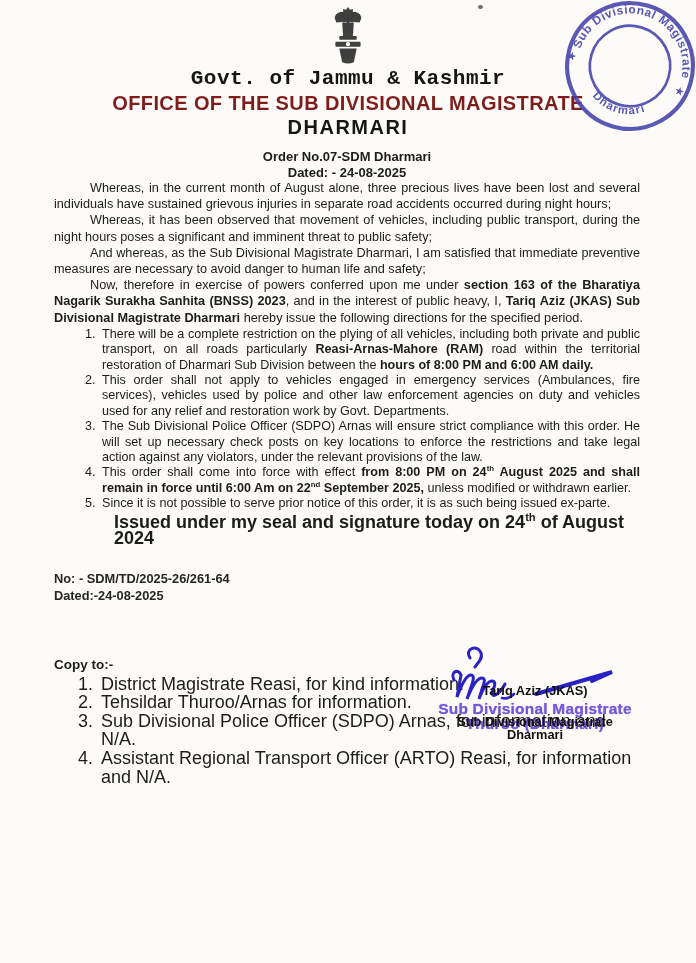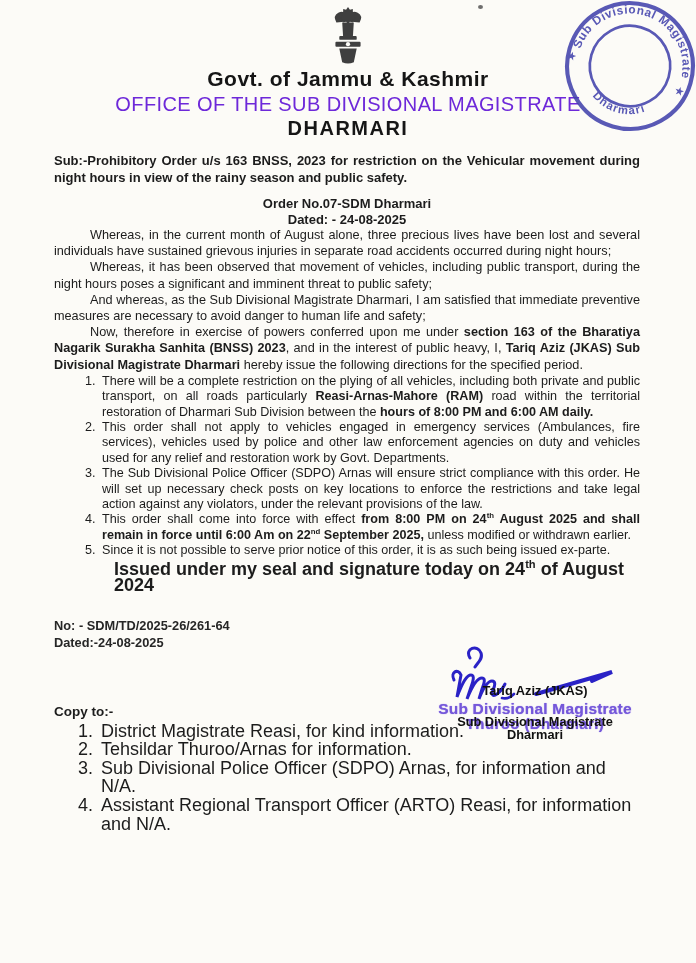--- a/index.html
+++ b/index.html
@@ -10,29 +10,29 @@
     background:#fcfbf7;
     overflow:hidden;
     font-family:"Liberation Sans",sans-serif;
     color:#1c1c1c;
     -webkit-font-smoothing:antialiased;
   }
   
   .header{padding-top:6px;text-align:center;}
   .emblem{display:block;margin:0 auto;}
   .govt-line{
-    font-family:Liberation Sans, sans-serif;
+    font-family:Liberation Mono, monospace;
     font-weight:700;
     font-size:21px;
     letter-spacing:.5px;
     margin-top:1px;
     color:#151515;
   }
   .office-line1{
-    font-weight:400;font-size:20px;letter-spacing:.4px;margin-top:2px;color:#6d28d9;
+    font-weight:700;font-size:20px;letter-spacing:.4px;margin-top:2px;color:#7f1d1d;
   }
   .office-line2{
     font-weight:700;font-size:20px;letter-spacing:1.5px;margin-top:1px;color:#161616;
   }
   
   .round-stamp{
     position:absolute;top:-2px;left:562px;width:136px;height:136px;
     transform:rotate(16deg);
     opacity:.88;
     z-index:5;
@@ -128,21 +128,20 @@
       <textPath href="#arcTop" startOffset="50%" text-anchor="middle">Sub Divisional Magistrate</textPath>
     </text>
     <text fill="#4343ad" font-size="11" font-weight="bold" letter-spacing="1.2">
       <textPath href="#arcBot" startOffset="50%" text-anchor="middle">Dharmari</textPath>
     </text>
     <text x="4" y="76" fill="#4343ad" font-size="11">★</text>
     <text x="114" y="80" fill="#4343ad" font-size="11">★</text>
   </svg>
 
   <div class="content">
-    <p class="subject">Sub:-Prohibitory Order u/s 163 BNSS, 2023 for restriction on the Vehicular movement during night hours in view of the rainy season and public safety.</p>
 
     <div class="order-head">
       <div>Order No.07-SDM Dharmari</div>
       <div>Dated: - 24-08-2025</div>
     </div>
 
     <p class="para"><span>Whereas, in the current month of August alone, three precious lives have been lost and several individuals have sustained grievous injuries in separate road accidents occurred during night hours;</span></p>
     <p class="para"><span>Whereas, it has been observed that movement of vehicles, including public transport, during the night hours poses a significant and imminent threat to public safety;</span></p>
     <p class="para"><span>And whereas, as the Sub Divisional Magistrate Dharmari, I am satisfied that immediate preventive measures are necessary to avoid danger to human life and safety;</span></p>
     <p class="para"><span>Now, therefore in exercise of powers conferred upon me under </span><span class="b">section 163 of the Bharatiya Nagarik Surakha Sanhita (BNSS) 2023</span><span>, and in the interest of public heavy, I, </span><span class="b">Tariq Aziz (JKAS) Sub Divisional Magistrate Dharmari</span><span> hereby issue the following directions for the specified period.</span></p>

